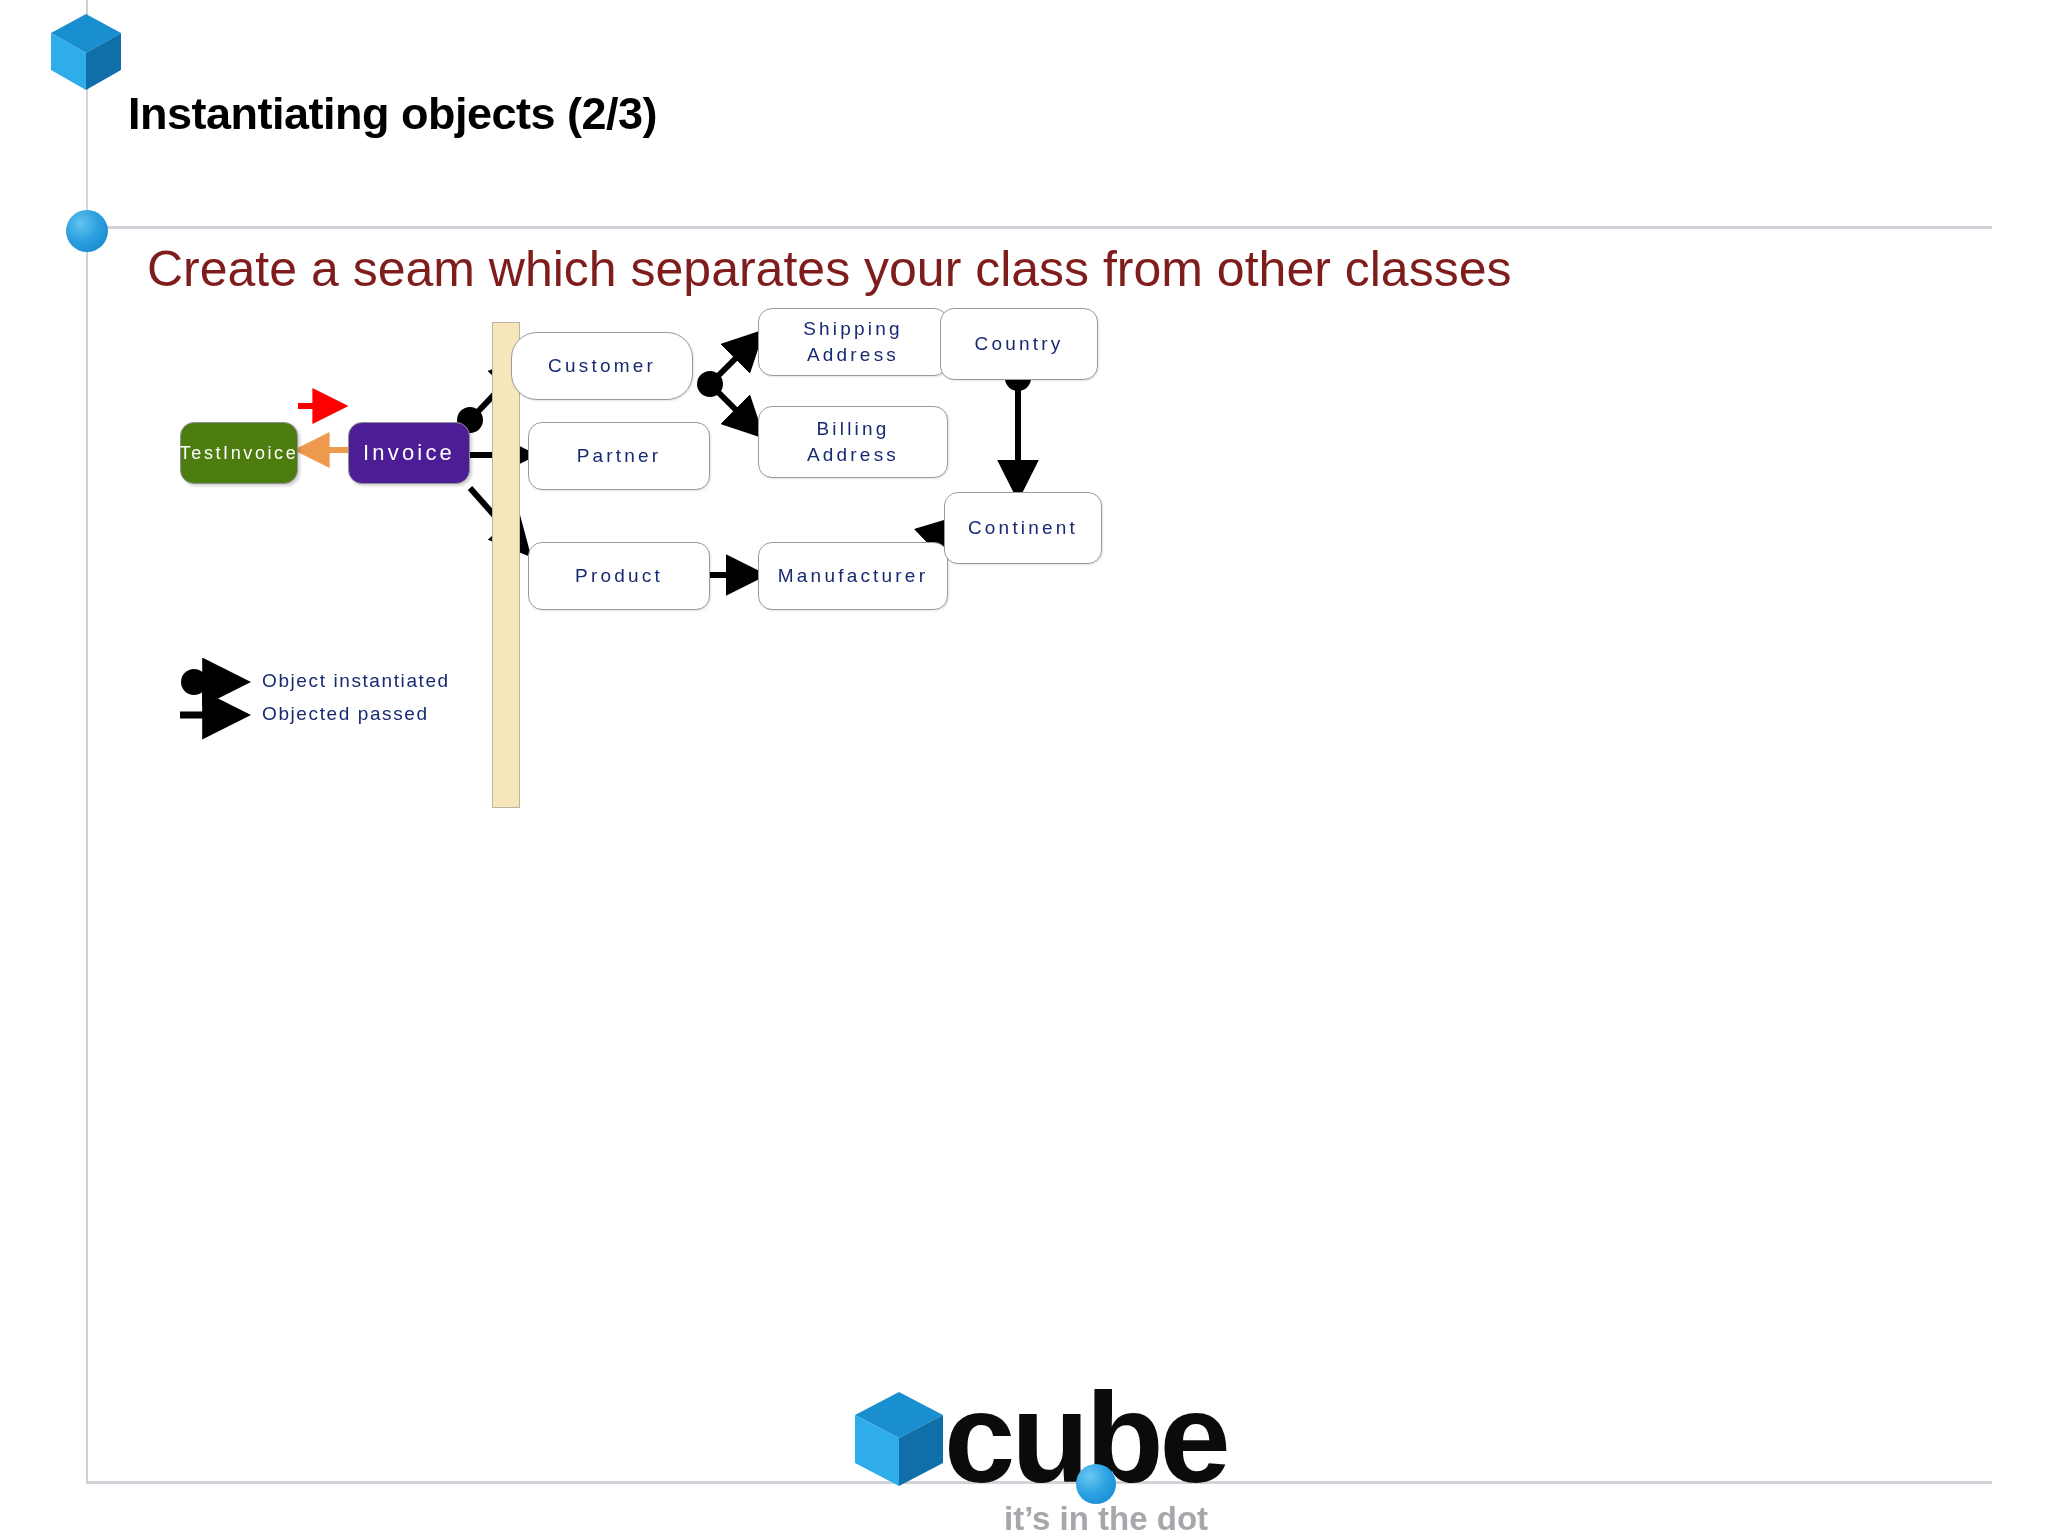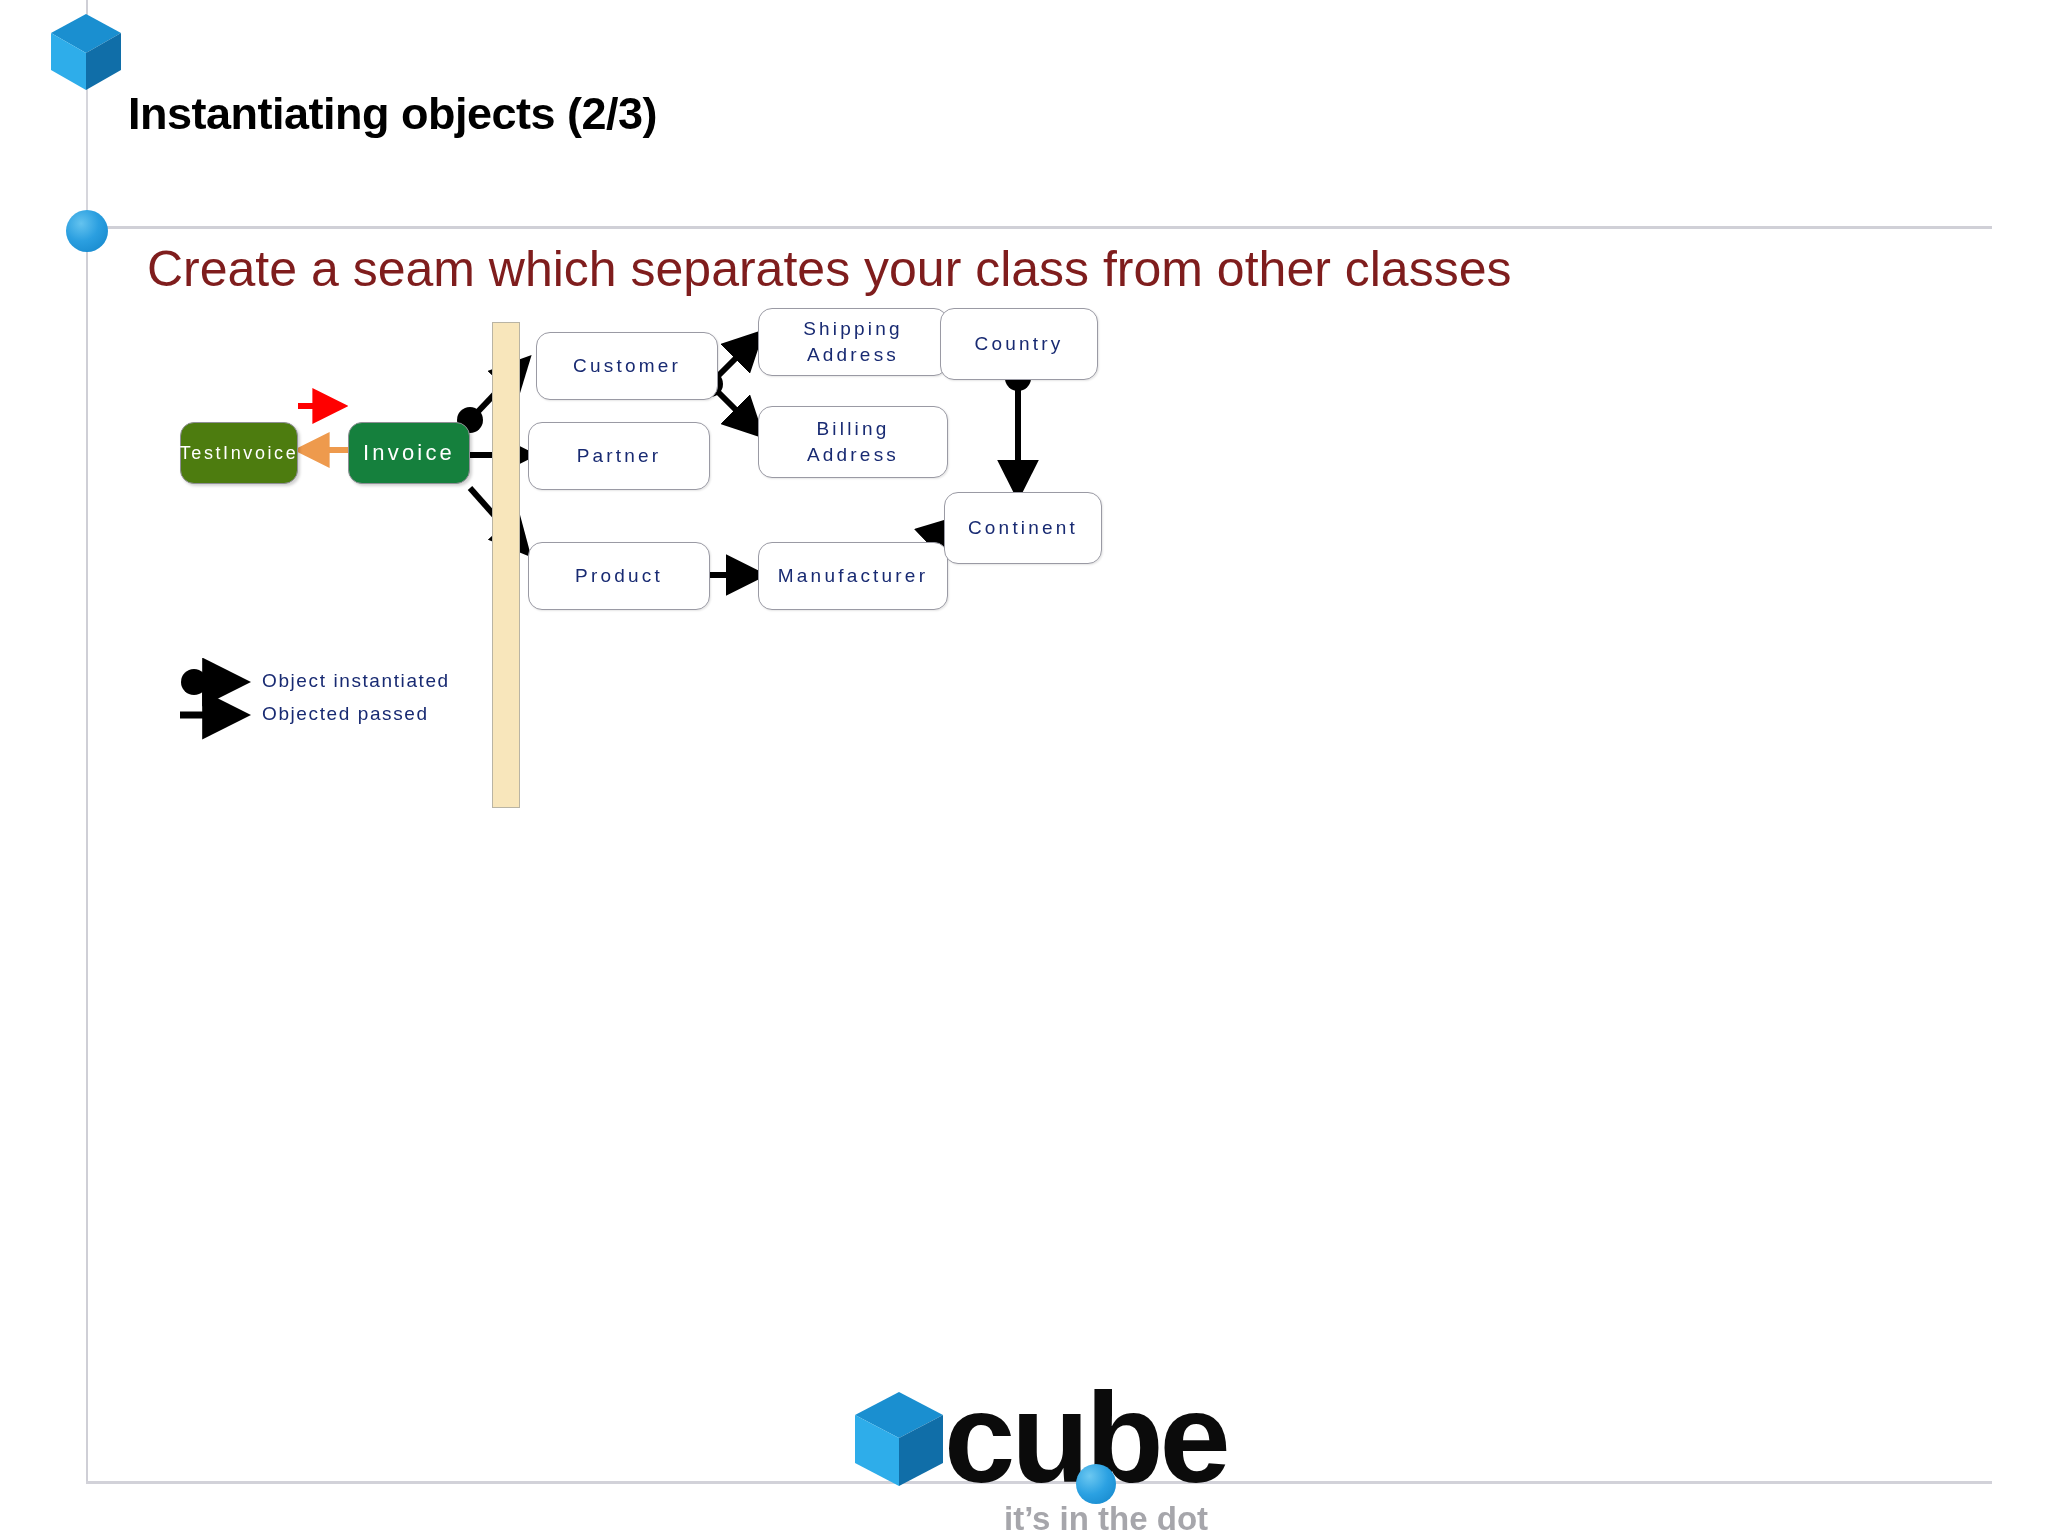--- a/index.html
+++ b/index.html
@@ -114,21 +114,21 @@
   }
   .node-test {
     background: #4d7c0f;
     border: 1.5px solid #8f8f96;
     color: #ffffff;
     font-size: 18px;
     letter-spacing: 2.6px;
     box-shadow: 2px 2px 3px rgba(0,0,0,0.18);
   }
   .node-sut {
-    background: #15803d;
+    background: #4c1d95;
     border: 1.5px solid #8f8f96;
     color: #ffffff;
     font-size: 22px;
     letter-spacing: 3.2px;
     box-shadow: 2px 2px 3px rgba(0,0,0,0.18);
   }
 
   .seam-bar {
     position: absolute;
     box-sizing: border-box;
@@ -280,21 +280,21 @@
     <div class="seam-bar" style="left:312px; top:12px; width:28px; height:486px;"></div>
 
     <div class="node-box node-test" style="left:0px;   top:112px; width:118px; height:62px;">
       <span>TestInvoice</span>
     </div>
 
     <div class="node-box node-sut" style="left:168px; top:112px; width:122px; height:62px;">
       <span>Invoice</span>
     </div>
 
-    <div class="node-box node-plain" style="left:356px; top:22px;  width:182px; height:68px;">
+    <div class="node-box node-plain" style="left:331px; top:22px;  width:182px; height:68px;border-radius:26px;">
       <span>Customer</span>
     </div>
 
     <div class="node-box node-plain" style="left:348px; top:112px; width:182px; height:68px;">
       <span>Partner</span>
     </div>
 
     <div class="node-box node-plain" style="left:348px; top:232px; width:182px; height:68px;">
       <span>Product</span>
     </div>

